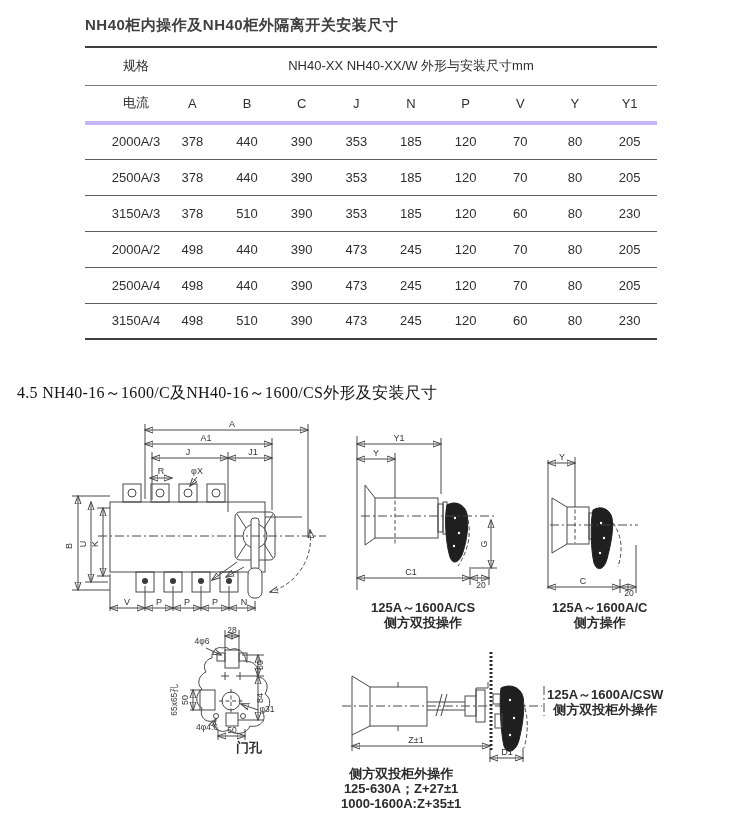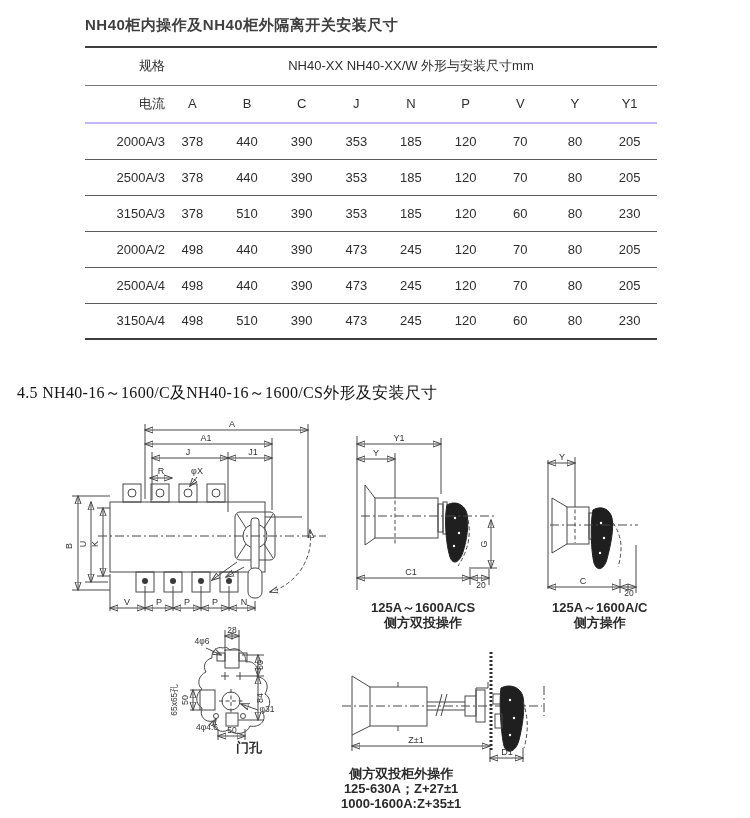--- a/index.html
+++ b/index.html
@@ -5,24 +5,24 @@
   html,body{margin:0;padding:0;background:#fff;}
   .page{position:relative;width:750px;height:818px;background:#ffffff;overflow:hidden;
         font-family:"Liberation Sans",sans-serif;color:#2a2a2a;}
   .title{position:absolute;left:85px;top:16px;font-size:15px;font-weight:700;color:#404040;letter-spacing:.5px;}
   .section-heading{position:absolute;left:17px;top:383px;font-family:"Liberation Serif",serif;
         font-size:16px;color:#141414;letter-spacing:.3px;}
   table.dims{position:absolute;left:85px;top:46px;width:572px;border-collapse:collapse;table-layout:fixed;
         font-size:13px;color:#2e2e2e;border-top:2px solid #3e3e3e;border-bottom:2px solid #3e3e3e;}
   .dims th,.dims td{font-weight:400;text-align:center;padding:0;}
   .dims thead tr.r1{height:38px;border-bottom:1px solid #787878;}
-  .dims thead tr.r2{height:38px;border-bottom:2px solid #c4b5fd;}
+  .dims thead tr.r2{height:38px;border-bottom:4px solid #c4b5fd;}
   .dims tbody tr{height:36px;border-bottom:1.5px solid #5c5c5c;}
   .dims tbody tr:last-child{border-bottom:none;}
-  .dims .spec{text-align:right;padding-left:22px;margin-top:16px;}
+  .dims .spec{text-align:center;padding-left:22px;margin-top:16px;}
   .cap{position:absolute;font-size:13px;font-weight:700;color:#2b2b2b;line-height:15px;white-space:nowrap;text-align:center;}
   .draw{position:absolute;}
   .draw line,.draw path,.draw rect,.draw circle,.draw polyline{stroke:#484848;stroke-width:1;fill:none;}
   .draw .fl{fill:#1f1f1f;stroke:#1f1f1f;}
   .draw .wh{fill:#ffffff;}
   .draw .dot{fill:#3a3a3a;stroke:none;}
   .draw .spk{fill:#ffffff;stroke:none;}
   .draw .dsh{stroke-dasharray:4 2.5;}
   .draw .cln{stroke-dasharray:9 3 2 3;}
   .draw .pnl{stroke:#2e2e2e;stroke-width:3;stroke-dasharray:2 2;}
@@ -395,19 +395,23 @@
   </svg>
 
   <div class="cap" style="left:371px;top:600px;">
     <div>125A～1600A/CS</div>
     <div>侧方双投操作</div>
   </div>
   <div class="cap" style="left:552px;top:600px;">
     <div>125A～1600A/C</div>
     <div>侧方操作</div>
   </div>
+  <div class="cap" style="left:547px;top:687px;">
+    <div>125A～1600A/CSW</div>
+    <div>侧方双投柜外操作</div>
+  </div>
   <div class="cap" style="left:341px;top:766px;">
     <div>侧方双投柜外操作</div>
     <div>125-630A；Z+27±1</div>
     <div>1000-1600A:Z+35±1</div>
   </div>
 
 </div>
 
 </body></html>

